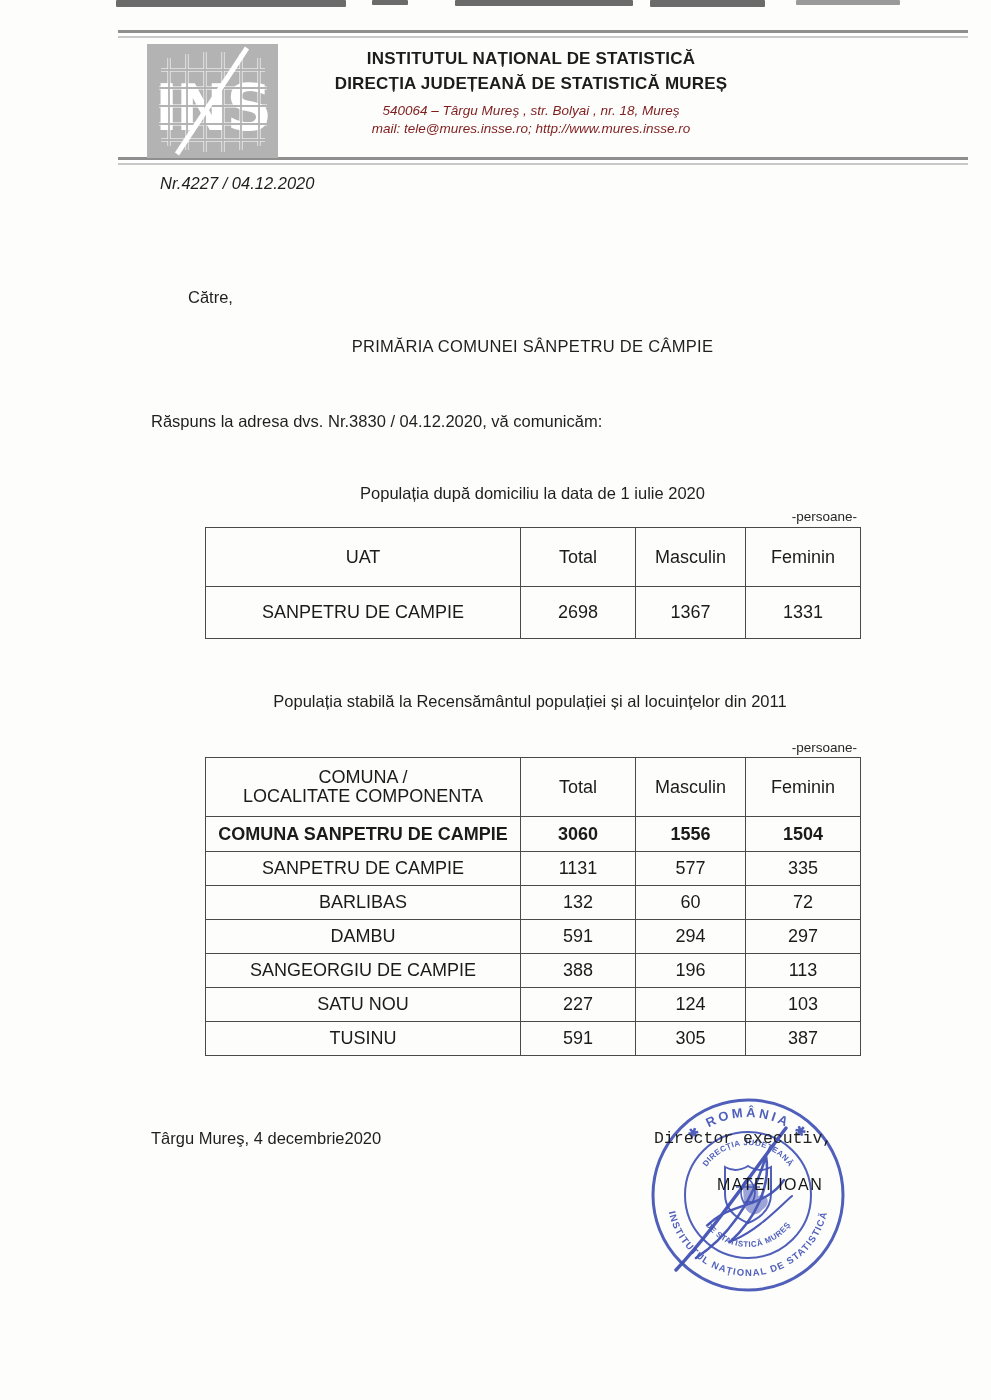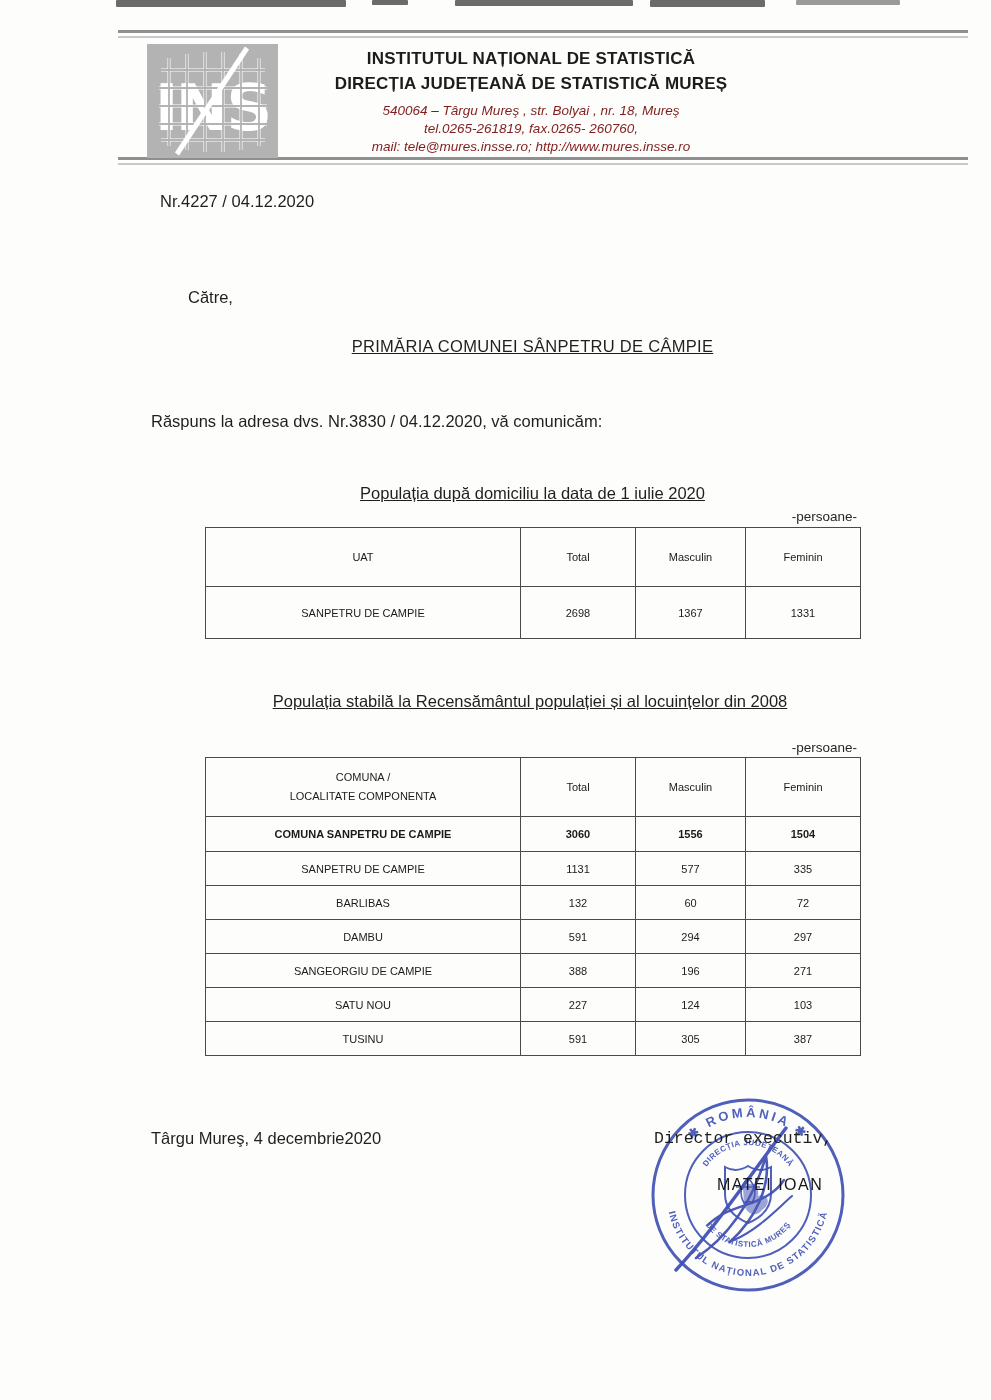--- a/index.html
+++ b/index.html
@@ -8,25 +8,25 @@
   
   .artifact{position:absolute;top:0;background:#6b6b6b;border-radius:1px;}
   
   .dbl-rule{position:absolute;left:118px;width:850px;height:3px;background:#ffffff;
             border-top:3px solid #8f8f8f;border-bottom:2px solid #c9c9c9;}
   .letterhead{position:absolute;left:250px;top:46px;width:562px;text-align:center;color:#1c1c1c;}
   .lh-bold{font-size:17px;font-weight:700;letter-spacing:.2px;line-height:25px;}
   .lh-italic{font-size:13.5px;font-style:italic;line-height:18px;color:#7f1d1d;}
   .lh-gap{height:6px;}
   .doc-text{position:absolute;font-size:16.5px;color:#1f1f1f;white-space:nowrap;}
-  .centered-line{position:absolute;left:205px;width:655px;text-align:center;font-size:16.5px;color:#1f1f1f;text-decoration:underline;}
+  .centered-line{position:absolute;left:205px;width:655px;text-align:center;font-size:16.5px;color:#1f1f1f;}
   .unit-label{position:absolute;left:700px;width:157px;text-align:right;font-size:13.5px;color:#262626;}
   
   table.pop-table{position:absolute;left:205px;width:655px;border-collapse:collapse;table-layout:fixed;
-                  font-size:11px;color:#1b1b1b;}
+                  font-size:18px;color:#1b1b1b;}
   table.pop-table th,table.pop-table td{border:1px solid #4a4a4a;text-align:center;vertical-align:middle;
                   font-weight:400;padding:0 4px;overflow:hidden;}
   #table1 th{height:58px;}  #table1 td{height:51px;}
   #table2 th{height:58px;}  #table2 td{height:33px;}
   #table2 tr.bold-row td{font-weight:700;height:34px;}
   .hdr-2line div{line-height:19px;}
   
   .sign-name{position:absolute;left:717px;top:1176px;font-size:16px;color:#161616;letter-spacing:1.5px;z-index:3;}
   #stamp-svg{position:absolute;left:638px;top:1090px;z-index:2;opacity:.93;}
   #logo-svg{position:absolute;left:147px;top:44px;}
@@ -75,25 +75,24 @@
       <line x1="14" y1="96" x2="118" y2="96"></line>
     </g>
     <line x1="30" y1="110" x2="100" y2="4" stroke="#ffffff" stroke-width="5"></line>
   </svg>
 
   <div class="letterhead">
     <div class="lh-bold">INSTITUTUL NAȚIONAL DE STATISTICĂ</div>
     <div class="lh-bold">DIRECȚIA  JUDEȚEANĂ DE STATISTICĂ  MUREȘ</div>
     <div class="lh-gap"></div>
     <div class="lh-italic">540064 – Târgu Mureş , str. Bolyai , nr. 18, Mureş</div>
-    <div class="lh-italic">tel.0265-261819, fax.0265- 260760,</div>
     <div class="lh-italic">mail: tele@mures.insse.ro; http://www.mures.insse.ro</div>
   </div>
 
-  <div class="doc-text" style="left:160px;top:192px;">Nr.4227 / 04.12.2020</div>
+  <div class="doc-text" style="left:160px;top:174px;font-style:italic;">Nr.4227 / 04.12.2020</div>
   <div class="doc-text" style="left:188px;top:288px;">Către,</div>
   <div class="centered-line" style="top:337px;letter-spacing:.3px;">PRIMĂRIA COMUNEI SÂNPETRU DE CÂMPIE</div>
   <div class="doc-text" style="left:151px;top:412px;">Răspuns la adresa dvs. Nr.3830 / 04.12.2020, vă comunicăm:</div>
 
   <div class="centered-line" style="top:484px;">Populația după domiciliu la data de 1 iulie 2020</div>
   <div class="unit-label" style="top:509px;">-persoane-</div>
   <table id="table1" class="pop-table" style="top:527px;">
     <colgroup>
         <col style="width:315px">
         <col style="width:115px">
@@ -111,21 +110,21 @@
     <tbody>
       <tr>
         <td>SANPETRU DE CAMPIE</td>
         <td>2698</td>
         <td>1367</td>
         <td>1331</td>
       </tr>
     </tbody>
   </table>
 
-  <div class="centered-line" style="top:692px;left:150px;width:760px;">Populația stabilă la Recensământul populației și al locuințelor din 2008</div>
+  <div class="centered-line" style="top:692px;left:150px;width:760px;">Populația stabilă la Recensământul populației și al locuințelor din 2011</div>
   <div class="unit-label" style="top:740px;">-persoane-</div>
   <table id="table2" class="pop-table" style="top:757px;">
     <colgroup>
         <col style="width:315px">
         <col style="width:115px">
         <col style="width:110px">
         <col style="width:115px">
       </colgroup>
     <thead>
       <tr>
@@ -160,21 +159,21 @@
       <tr>
         <td>DAMBU</td>
         <td>591</td>
         <td>294</td>
         <td>297</td>
       </tr>
       <tr>
         <td>SANGEORGIU DE CAMPIE</td>
         <td>388</td>
         <td>196</td>
-        <td>271</td>
+        <td>113</td>
       </tr>
       <tr>
         <td>SATU NOU</td>
         <td>227</td>
         <td>124</td>
         <td>103</td>
       </tr>
       <tr>
         <td>TUSINU</td>
         <td>591</td>

